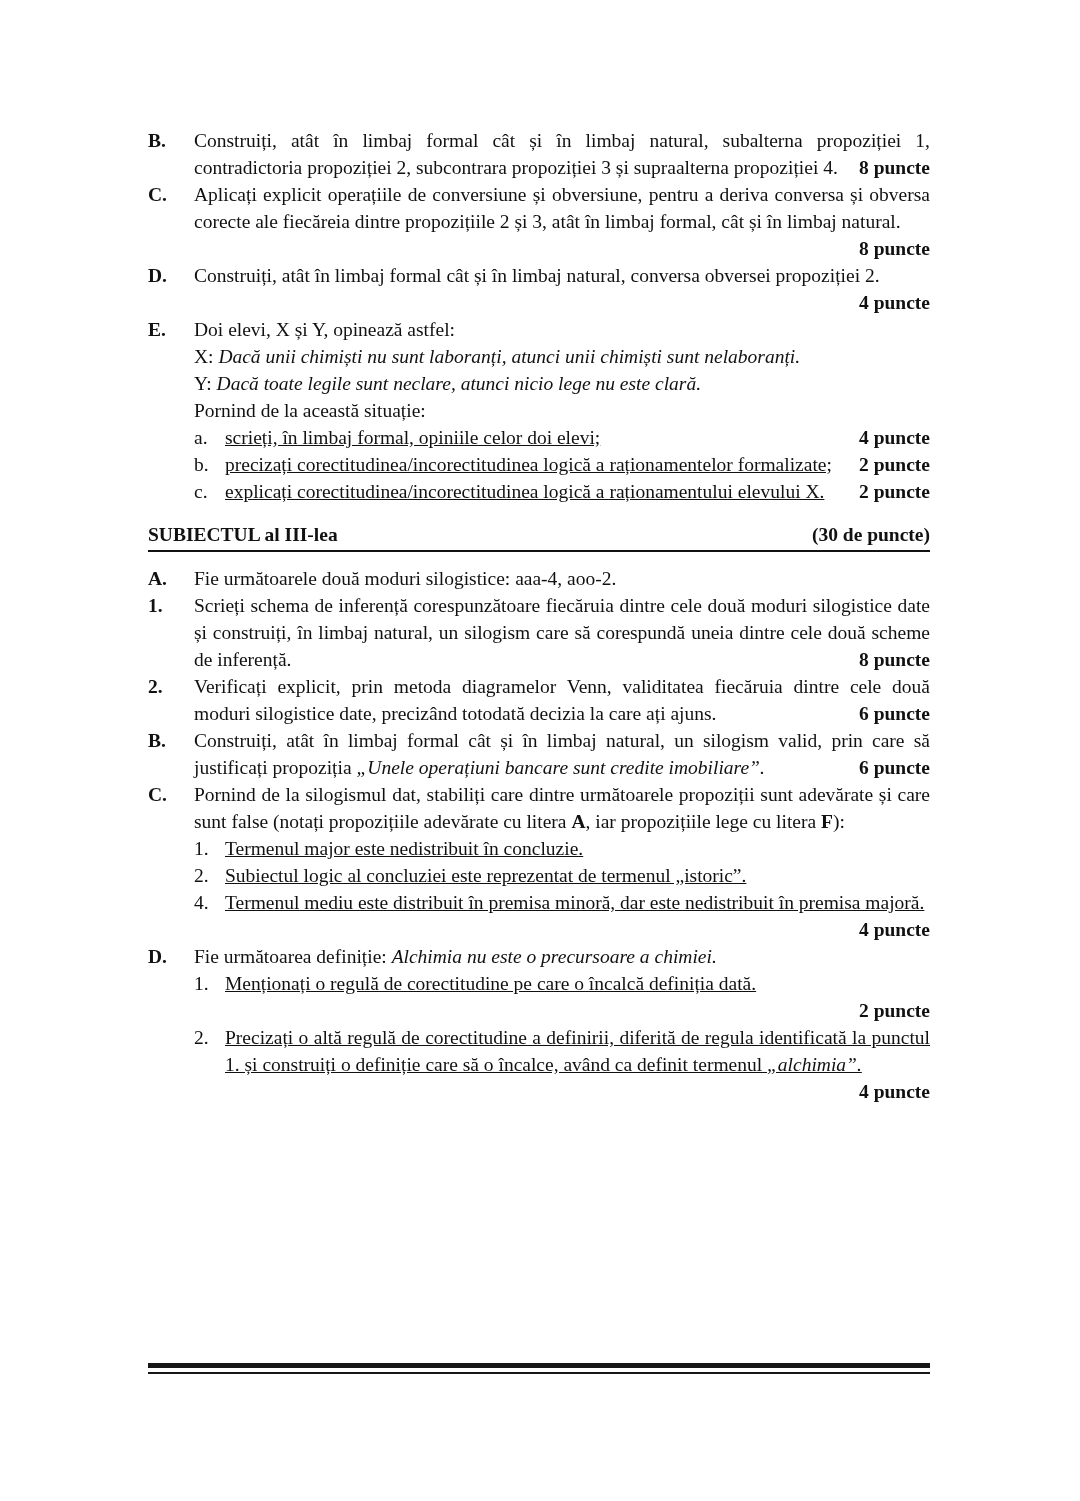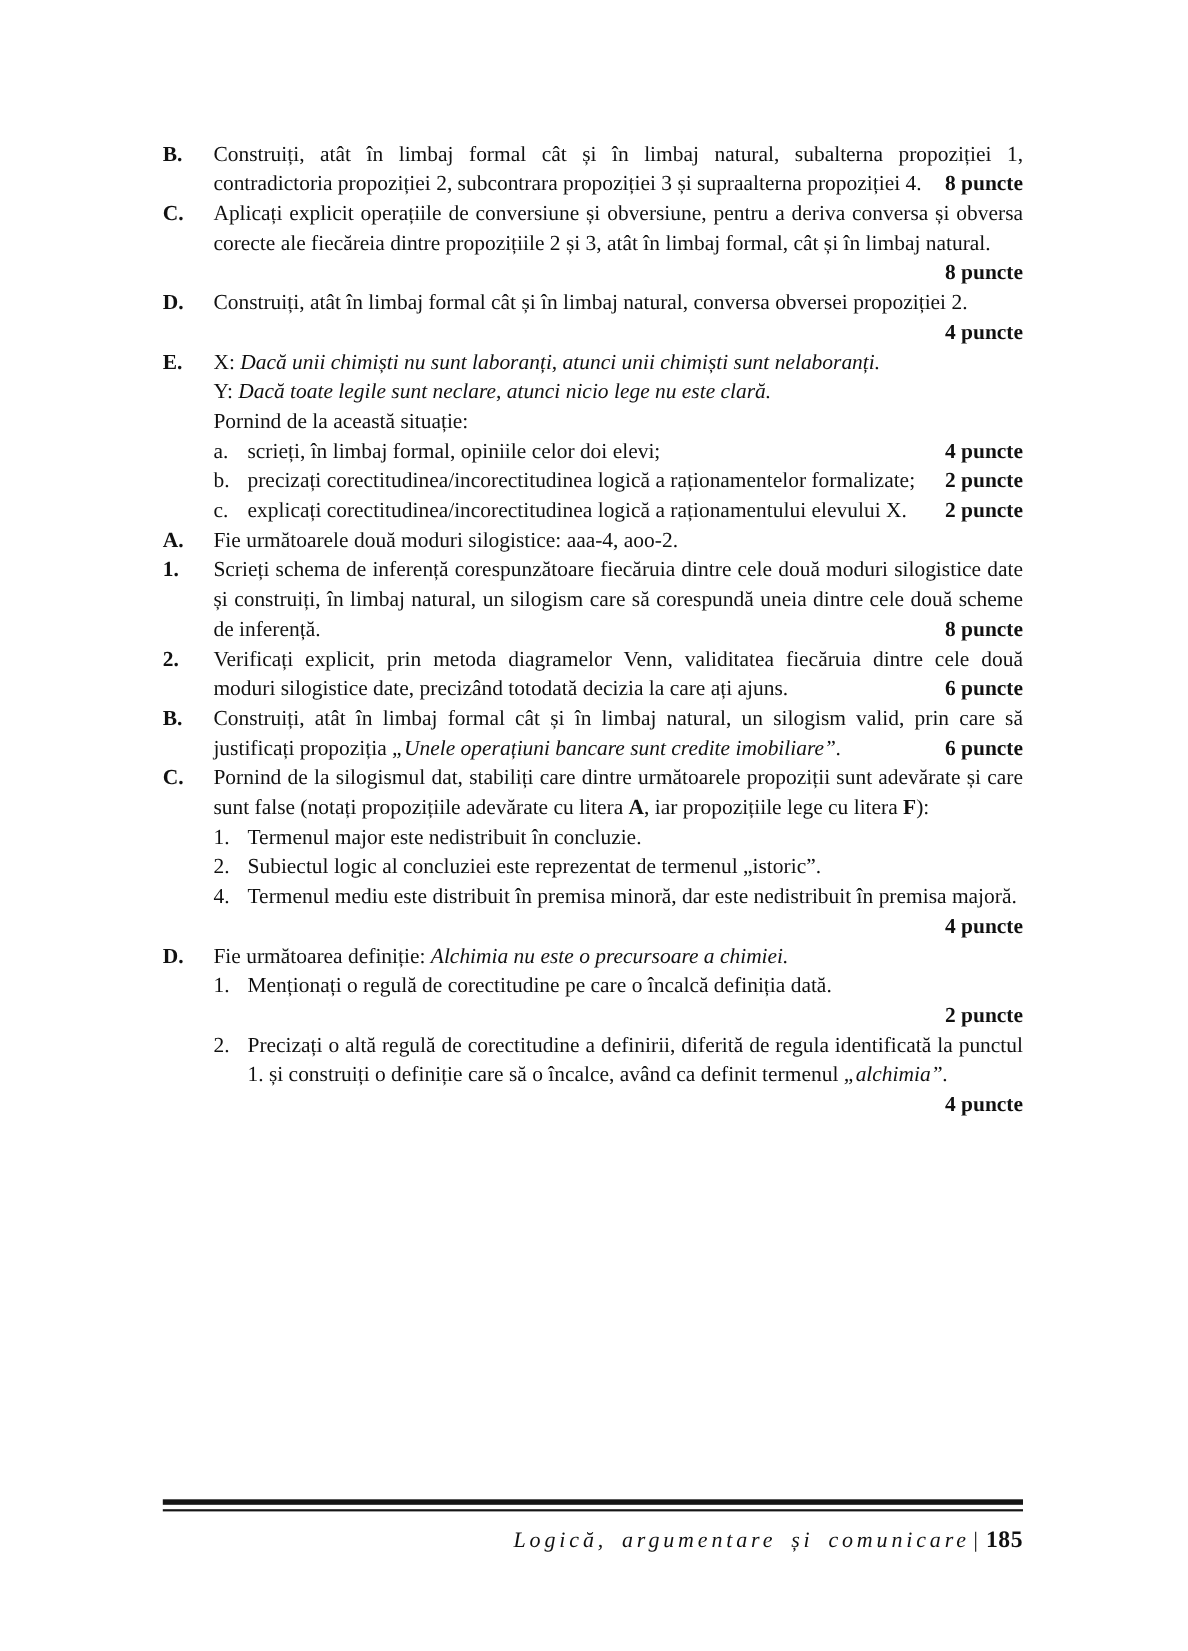--- a/index.html
+++ b/index.html
@@ -18,21 +18,21 @@
     left: 148px;
     top: 127px;
     width: 782px;
     font-size: 19.5px;
     line-height: 27px;
   }
   .item { display: flex; }
   .item-label { flex: 0 0 46px; width: 46px; font-weight: bold; }
   .item-body { flex: 1; min-width: 0; }
   .block { text-align: justify; display: flow-root; }
-  .block.sub { padding-left: 31px; }
+  .block.sub { padding-left: 31px; text-decoration: underline; }
   .sublabel { display: inline-block; width: 31px; margin-left: -31px; }
   .it { font-style: italic; margin-top: 28px; }
   .bd { font-weight: bold; }
   .points { float: right; font-weight: bold; }
   .points-row { text-align: right; font-weight: bold; clear: both; }
   .section-heading {
     display: flex;
     justify-content: space-between;
     font-weight: bold;
     border-bottom: 2.5px solid #111111;
@@ -71,27 +71,32 @@
       </div>
       <div class="item">
         <div class="item-label">D.</div>
         <div class="item-body">
           <div class="block"><span>Construiți, atât în limbaj formal cât și în limbaj natural, conversa obversei propoziției 2.</span><span class="points">4 puncte</span></div>
         </div>
       </div>
       <div class="item">
         <div class="item-label">E.</div>
         <div class="item-body">
+          <div class="block"><span>Doi elevi, X și Y, opinează astfel:</span></div>
           <div class="block"><span>X: </span><span class="it">Dacă unii chimiști nu sunt laboranți, atunci unii chimiști sunt nelaboranți.</span></div>
           <div class="block"><span>Y: </span><span class="it">Dacă toate legile sunt neclare, atunci nicio lege nu este clară.</span></div>
           <div class="block"><span>Pornind de la această situație:</span></div>
           <div class="block sub"><span class="sublabel">a.</span><span>scrieți, în limbaj formal, opiniile celor doi elevi;</span><span class="points">4 puncte</span></div>
           <div class="block sub"><span class="sublabel">b.</span><span>precizați corectitudinea/incorectitudinea logică a raționamentelor formalizate;</span><span class="points">2 puncte</span></div>
           <div class="block sub"><span class="sublabel">c.</span><span>explicați corectitudinea/incorectitudinea logică a raționamentului elevului X.</span><span class="points">2 puncte</span></div>
         </div>
+      </div>
+      <div class="section-heading">
+        <span class="heading-left">SUBIECTUL al III-lea</span>
+        <span class="heading-right">(30 de puncte)</span>
       </div>
       <div class="item">
         <div class="item-label">A.</div>
         <div class="item-body">
           <div class="block"><span>Fie următoarele două moduri silogistice: aaa-4, aoo-2.</span></div>
         </div>
       </div>
       <div class="item">
         <div class="item-label">1.</div>
         <div class="item-body">
@@ -126,17 +131,14 @@
           <div class="block sub"><span class="sublabel">1.</span><span>Menționați o regulă de corectitudine pe care o încalcă definiția dată.</span></div>
           <div class="points-row sub"><span>2 puncte</span></div>
           <div class="block sub"><span class="sublabel">2.</span><span>Precizați o altă regulă de corectitudine a definirii, diferită de regula identificată la punctul 1. și construiți o definiție care să o încalce, având ca definit termenul </span><span class="it">„alchimia”.</span><span class="points">4 puncte</span></div>
         </div>
       </div>
     </main>
 
   <footer class="footer">
     <div class="rule rule-thick"></div>
     <div class="rule rule-thin"></div>
-    <div class="footer-text">
-      <span class="book-title">Logică, argumentare și comunicare</span><span class="footer-sep">|</span><span class="page-number">185</span>
-    </div>
   </footer>
 </div>
 
 </body></html>

